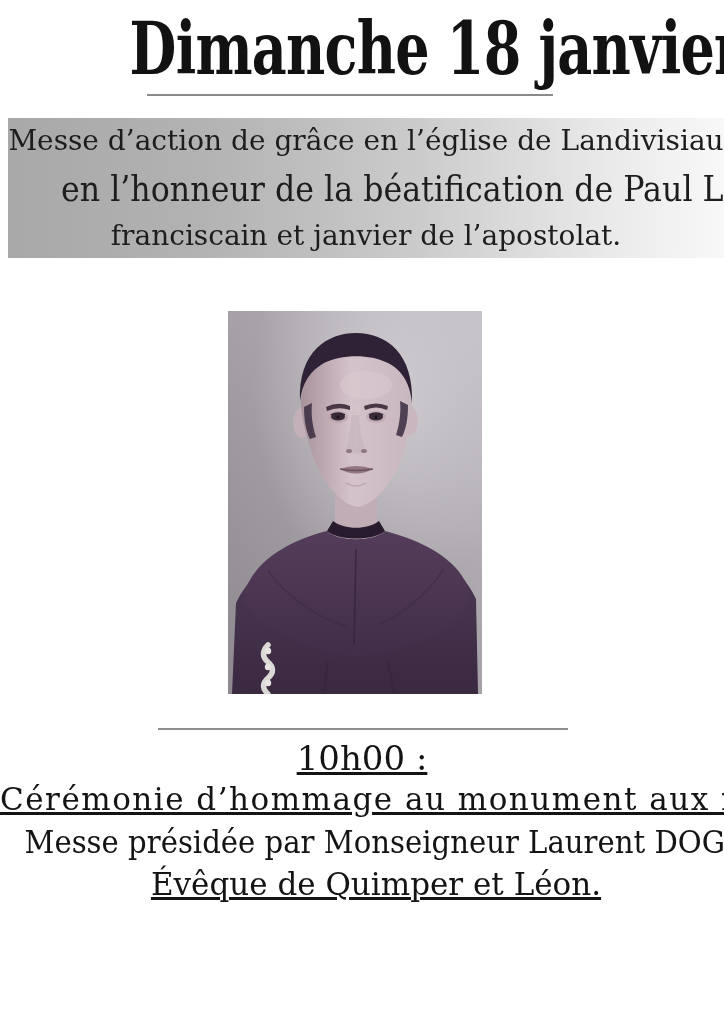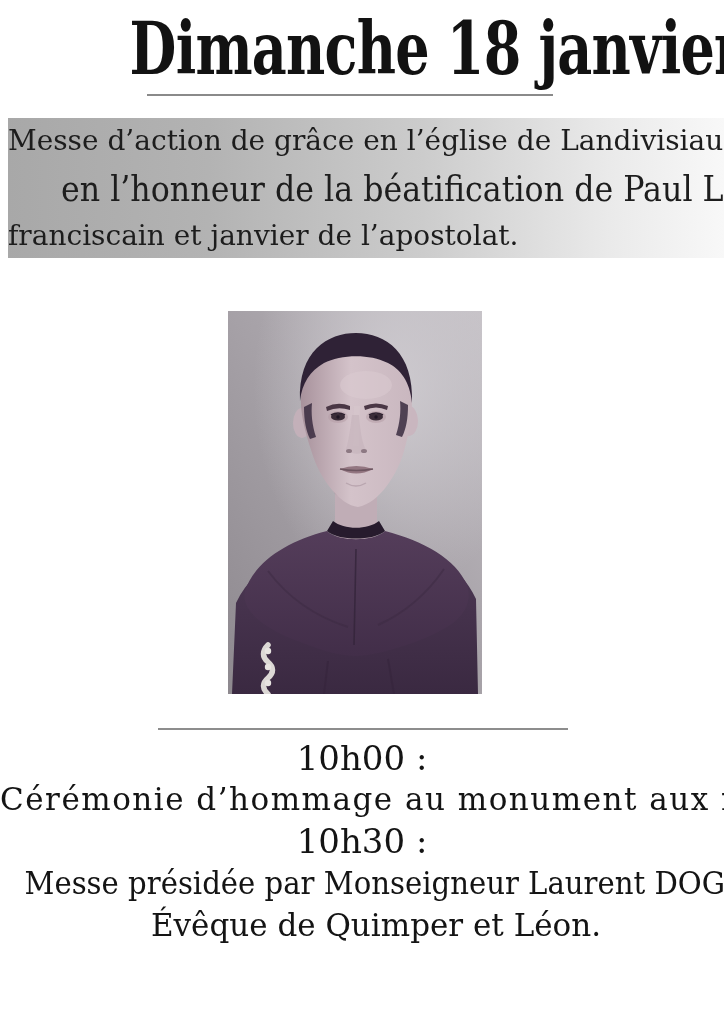--- a/index.html
+++ b/index.html
@@ -26,42 +26,42 @@
   }
 
   .title-underline {
     position: absolute; top: 94px; left: 147px;
     width: 406px; height: 2px; background: #8a8a8a;
   }
 
   .event-banner {
     position: absolute; top: 118px; left: 8px; width: 716px; height: 140px;
     background: linear-gradient(90deg, #a8a8a8 0%, #b3b3b3 28%, #cccccc 58%, #eaeaea 84%, #f8f8f8 100%);
-    white-space: nowrap;
+    text-align: center; white-space: nowrap;
     color: #1d1d1d;
   }
   .banner-line-1 { font-size: 28px; line-height: 46px; }
   .banner-line-2 { font-size: 36px; line-height: 50px; }
   .banner-line-2 .squeeze { display: inline-block; transform: scaleX(0.88); transform-origin: 50% 50%; }
   .banner-line-3 { font-size: 28px; line-height: 44px; }
 
   .portrait-photo {
     position: absolute; top: 311px; left: 228px;
     width: 254px; height: 383px;
   }
   .portrait-photo svg { display: block; width: 254px; height: 383px; }
 
   .schedule-divider {
     position: absolute; top: 728px; left: 158px;
     width: 410px; height: 2px; background: #8d8d8d;
   }
 
   .schedule {
     position: absolute; top: 738px; left: 0; width: 724px;
-    text-align: center; white-space: nowrap; color: #141414;
+    text-align: center; white-space: nowrap; color: #141414; text-decoration: underline;
   }
   .schedule-time-1 { font-size: 34px; line-height: 40px; }
   .schedule-event-1 { font-size: 31px; line-height: 43px; letter-spacing: 1.5px; }
   .schedule-time-2 { font-size: 34px; line-height: 41px; }
   .schedule-event-2a { font-size: 31px; line-height: 43px; }
   .schedule-event-2a .squeeze { display: inline-block; transform: scaleX(0.94); transform-origin: 50% 50%; }
   .schedule-event-2b { font-size: 31px; line-height: 40px; margin-left: 28px; }
 </style>
 </head>
 <body>
@@ -161,20 +161,19 @@
       <path d="M40,260 Q70,300 120,316" stroke="#3b2a42" stroke-width="2" opacity="0.5" fill="none"></path>
       <path d="M216,258 Q190,296 150,314" stroke="#3b2a42" stroke-width="2" opacity="0.5" fill="none"></path>
     </svg>
   </div>
 
   <div class="schedule-divider"></div>
 
   <div class="schedule">
     <div class="schedule-time-1">10h00 :</div>
     <div class="schedule-event-1">Cérémonie d’hommage au monument aux morts</div>
-    <div class="schedule-time-2">10h30 :</div>
     <div class="schedule-event-2a">
       <span class="squeeze">Messe présidée par Monseigneur Laurent DOGNIN,</span>
     </div>
     <div class="schedule-event-2b">Évêque de Quimper et Léon.</div>
   </div>
 
 </div>
 
 </body></html>

